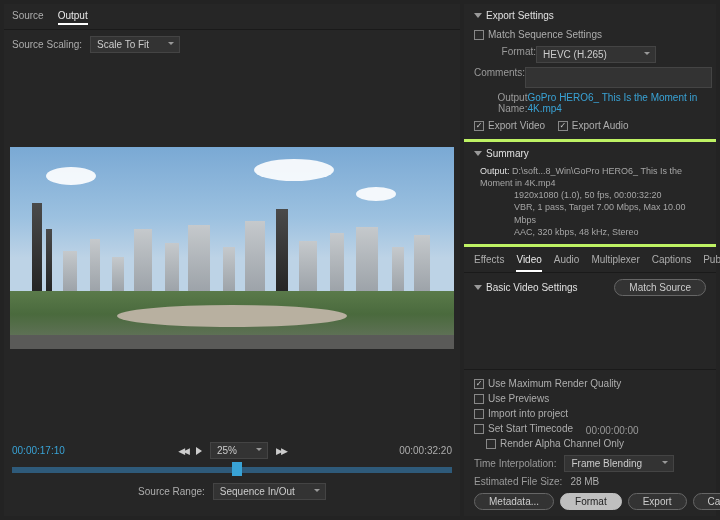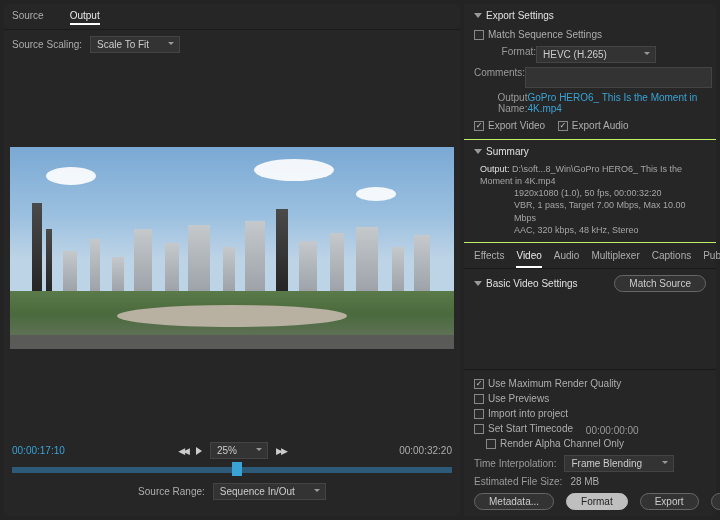--- a/index.html
+++ b/index.html
@@ -1,18 +1,18 @@
 <!DOCTYPE html>
 <html><head>
 <meta charset="utf-8">
 <style>
 *{margin:0;padding:0;box-sizing:border-box;font-family:"Segoe UI",Arial,sans-serif}
 body{background:#232323;color:#adadad;font-size:10px;width:720px;height:520px;overflow:hidden;position:relative}
 .left-panel{position:absolute;left:4px;top:4px;width:456px;height:512px;background:#262626}
-.tabs{display:flex;gap:26px;padding:4px 8px;border-bottom:1px solid #1a1a1a}
+.tabs{display:flex;gap:14px;padding:4px 8px;border-bottom:1px solid #1a1a1a}
 .tab{padding:2px 0;cursor:pointer}
 .tab.active{border-bottom:2px solid #fff;color:#e8e8e8}
 .scaling-row{display:flex;align-items:center;gap:8px;padding:6px 8px}
 .dropdown{background:#333;border:1px solid #444;padding:2px 30px 2px 6px;position:relative;color:#ccc}
 .dropdown::after{content:"";position:absolute;right:5px;top:50%;transform:translateY(-50%);border:3px solid transparent;border-top-color:#999}
 .preview{margin:88px 6px 6px;height:202px;background:#111;position:relative;overflow:hidden}
 .sky{position:absolute;inset:0;background:linear-gradient(#7aa9d4 0%,#9cc1e0 35%,#bdd3e6 55%)}
 .cloud{position:absolute;background:#fff;border-radius:50%;opacity:.9}
 .ground{position:absolute;left:0;right:0;bottom:0;height:58px;background:linear-gradient(#5a7a4a 0%,#4a6a3d 40%,#6b7565 100%)}
 .plaza{position:absolute;left:24%;bottom:22px;width:52%;height:22px;background:#b8b0a0;border-radius:50%}
@@ -23,21 +23,21 @@
 .timeline{position:absolute;left:8px;right:8px;bottom:16px}
 .tl-controls{display:flex;align-items:center;justify-content:space-between;padding:4px 0 6px}
 .tc-blue{color:#39a3d6}
 .tl-btns{display:flex;align-items:center;gap:8px}
 .play-btn{width:0;height:0;border-top:4px solid transparent;border-bottom:4px solid transparent;border-left:6px solid #ccc}
 .zoom-pct{display:inline-flex;align-items:center}
 .tl-bar{height:6px;background:#2e5a7a;position:relative;margin:2px 0 8px}
 .tl-mark{position:absolute;top:-5px;width:10px;height:14px;background:#39a3d6}
 .source-range{display:flex;align-items:center;justify-content:center;gap:8px;padding-top:2px}
 .right-panel{position:absolute;left:464px;top:4px;right:4px;height:512px;background:#262626;display:flex;flex-direction:column}
-.section{padding:6px 10px;border-bottom:1px solid #bef264}
+.section{padding:6px 10px;border-bottom:3px solid #bef264}
 .sec-title{display:flex;align-items:center;gap:4px;color:#e0e0e0;margin-bottom:6px}
 .caret{width:0;height:0;border-left:4px solid transparent;border-right:4px solid transparent;border-top:5px solid #999;display:inline-block}
 .cb{display:inline-flex;align-items:center;gap:4px;margin:2px 10px 2px 0}
 .cbox{width:10px;height:10px;border:1px solid #888;display:inline-flex;align-items:center;justify-content:center;font-size:8px;color:#ccc;background:#2a2a2a}
 .cbox.checked::before{content:"✓"}
 .form-row{display:flex;align-items:flex-start;gap:0;margin:4px 0}
 .form-label{width:62px;text-align:right;color:#9a9a9a}
 .dd-wide{flex:1;max-width:120px}
 .icon-btn{width:16px;height:14px;background:#3a3a3a;display:inline-flex;align-items:center;justify-content:center;margin-left:2px;color:#ccc}
 .link{color:#39a3d6}
@@ -45,21 +45,21 @@
 .pill-btn.primary{background:#bfbfbf;color:#222;border-color:#bfbfbf;font-weight:500}
 .summary-text{font-size:9px;line-height:1.35;color:#a5a5a5;margin-left:6px}
 .summary-text b{color:#e0e0e0;font-weight:500}
 .vtabs{display:flex;gap:12px;padding:4px 10px 0;border-bottom:1px solid #1a1a1a}
 .vtab{padding:3px 0 5px}
 .vtab.active{border-bottom:2px solid #fff;color:#e8e8e8}
 .scroll-area{overflow-y:auto;flex:1;min-height:0;border-bottom:1px solid #1a1a1a}
 .bvset{padding:6px 10px}
 .bottom-fixed{padding:6px 10px}
 .est-row{display:flex;align-items:center;gap:8px;margin:4px 0}
-.btn-row{display:flex;gap:12px;justify-content:space-between;margin-top:6px}
+.btn-row{display:flex;gap:6px;justify-content:space-between;margin-top:6px}
 .lbl{color:#9a9a9a}
 </style>
 </head>
 <body>
 
 <div class="left-panel">
   <div class="tabs">
     <span class="tab">Source</span>
     <span class="tab active">Output</span>
   </div>

